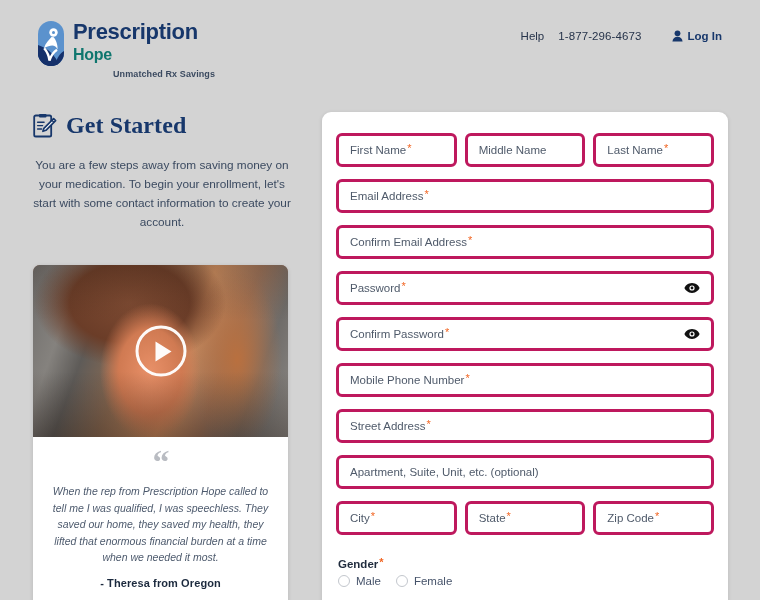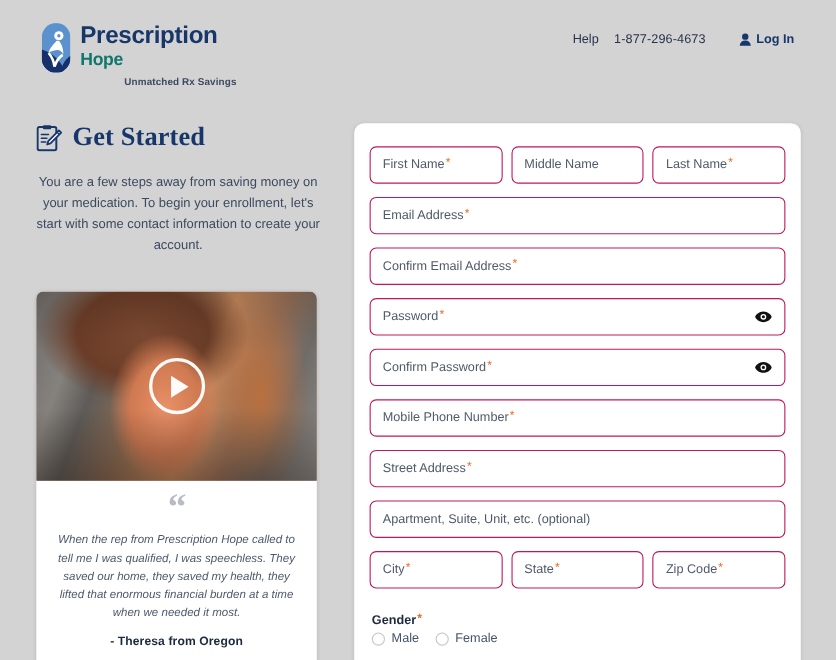--- a/index.html
+++ b/index.html
@@ -141,21 +141,21 @@
     width: 406px; height: 520px;
     background: #fff;
     border-radius: 9px;
     box-shadow: 0 1px 4px rgba(0,0,0,0.12);
     padding: 21px 14px 0 14px;
     overflow: hidden;
   }
   .f-row { display: flex; gap: 8px; margin-bottom: 12px; }
   .field {
     height: 34px;
-    border: 1px solid #be185d;
+    border: 3px solid #be185d;
     border-radius: 6px;
     background: #fff;
     display: flex; align-items: center;
     padding: 0 11px;
     font-size: 11.5px;
     color: #4f5a6a;
     position: relative;
     cursor: text;
     width: 100%;
     margin-bottom: 12px;

